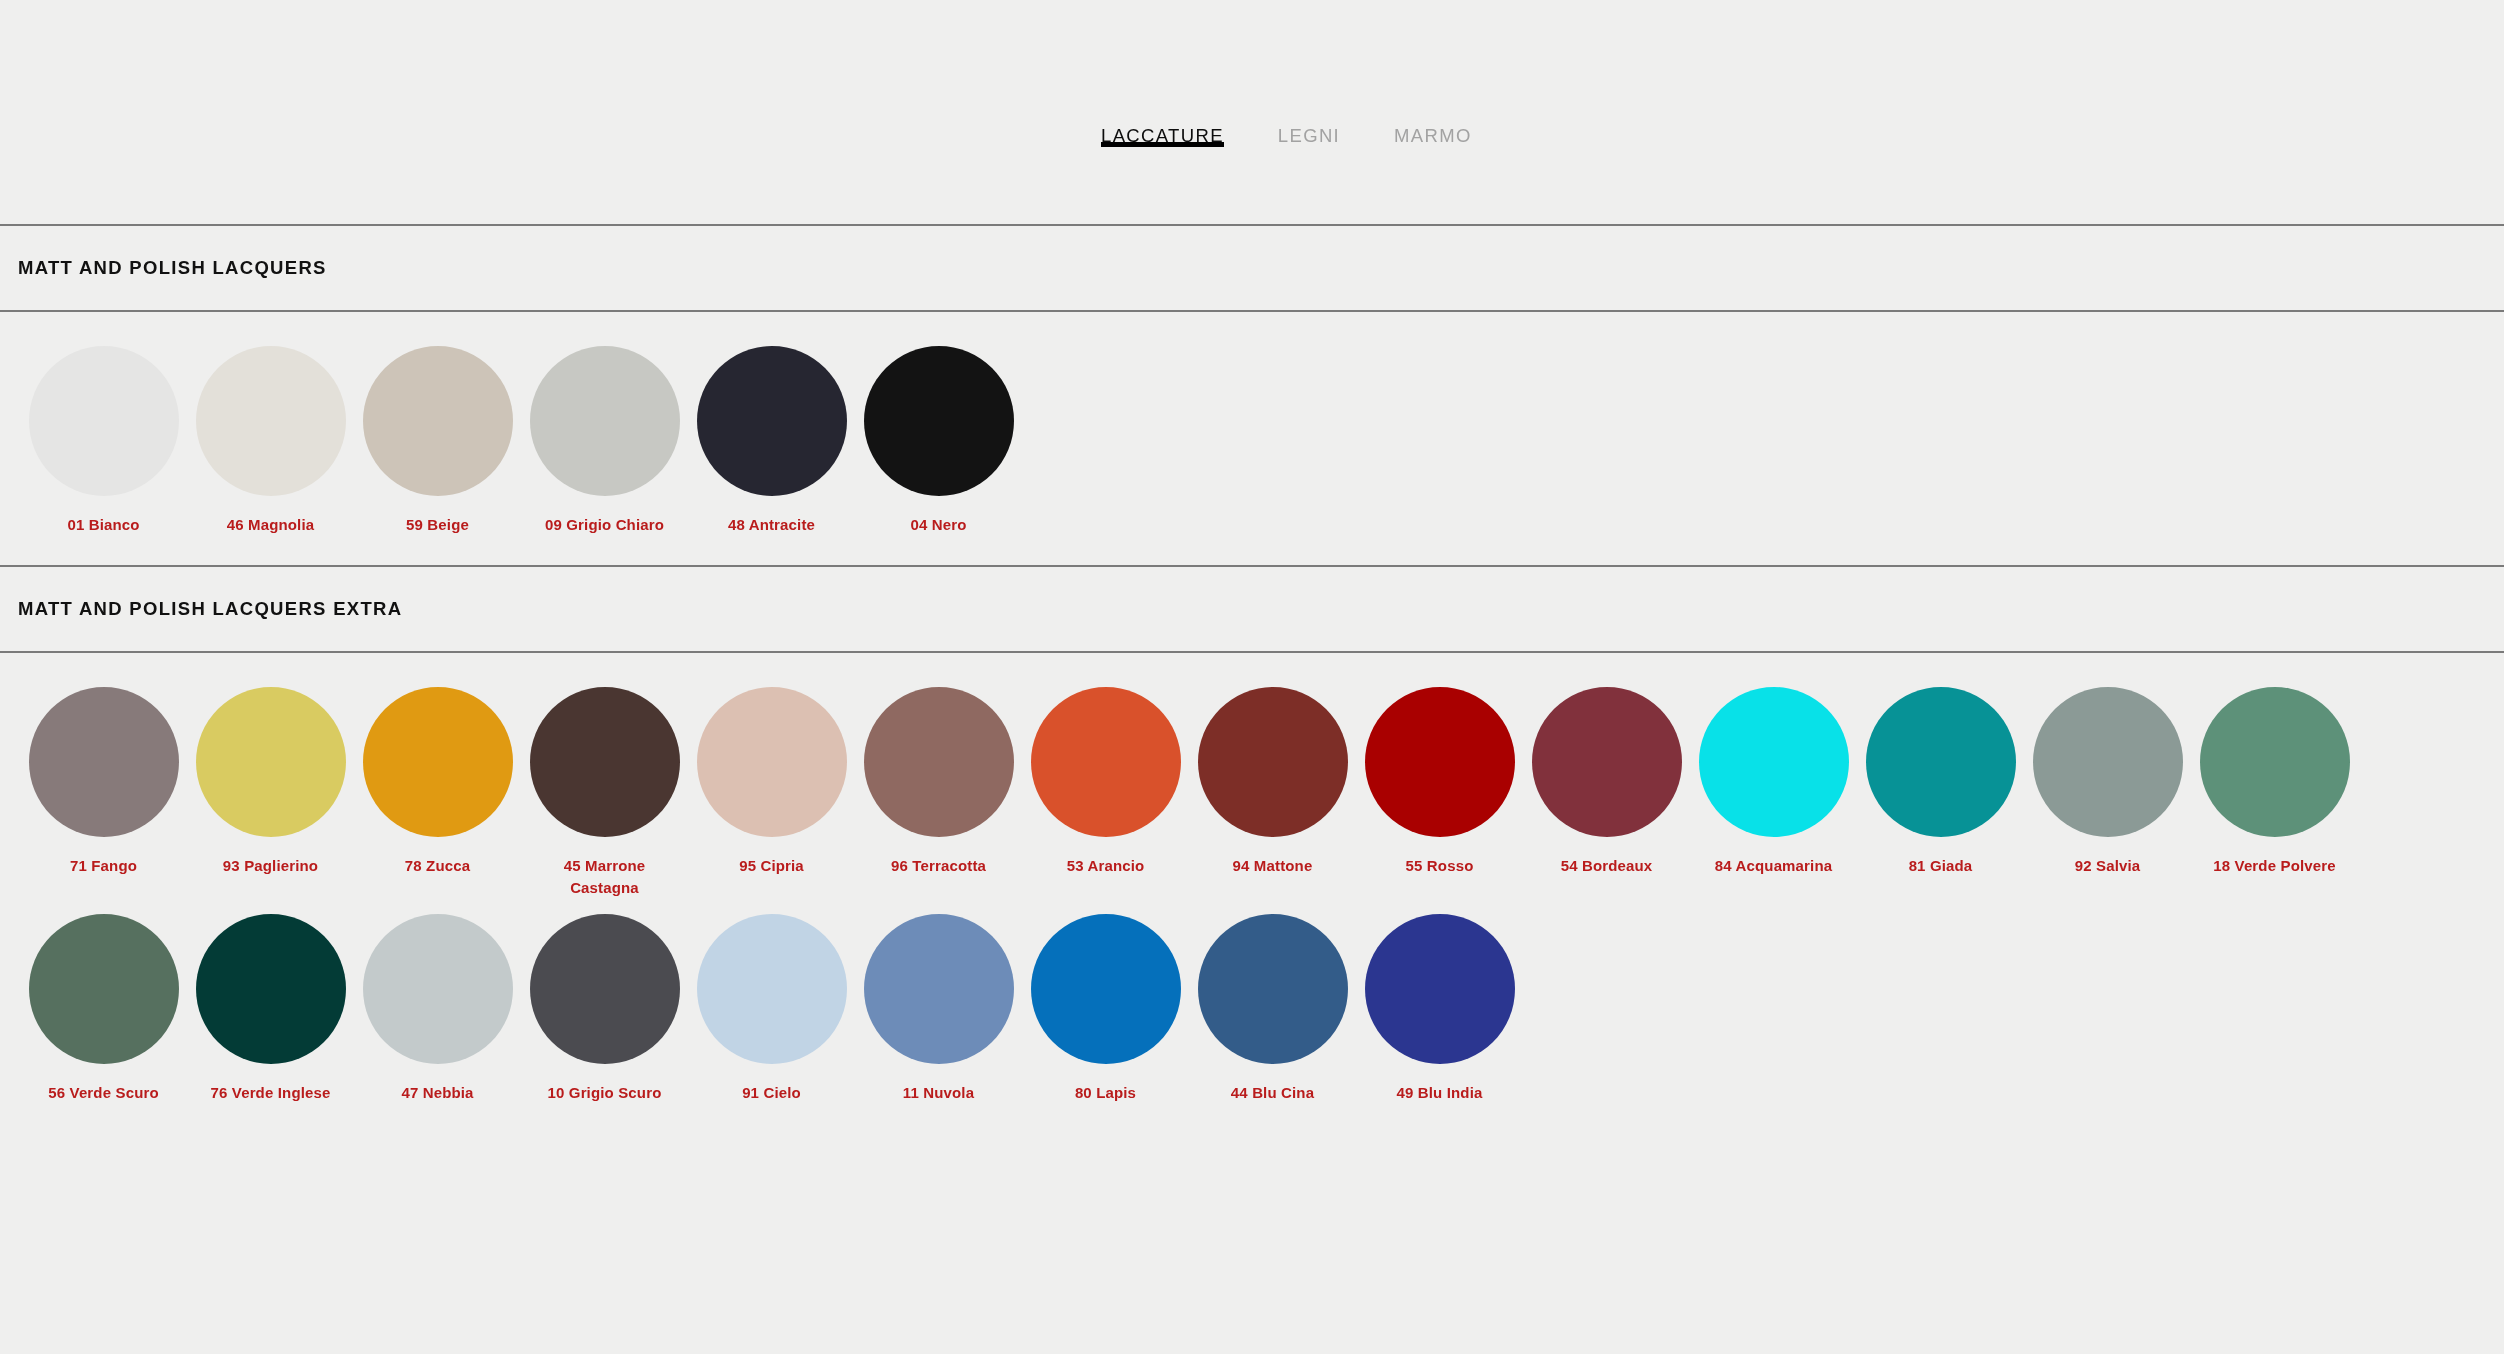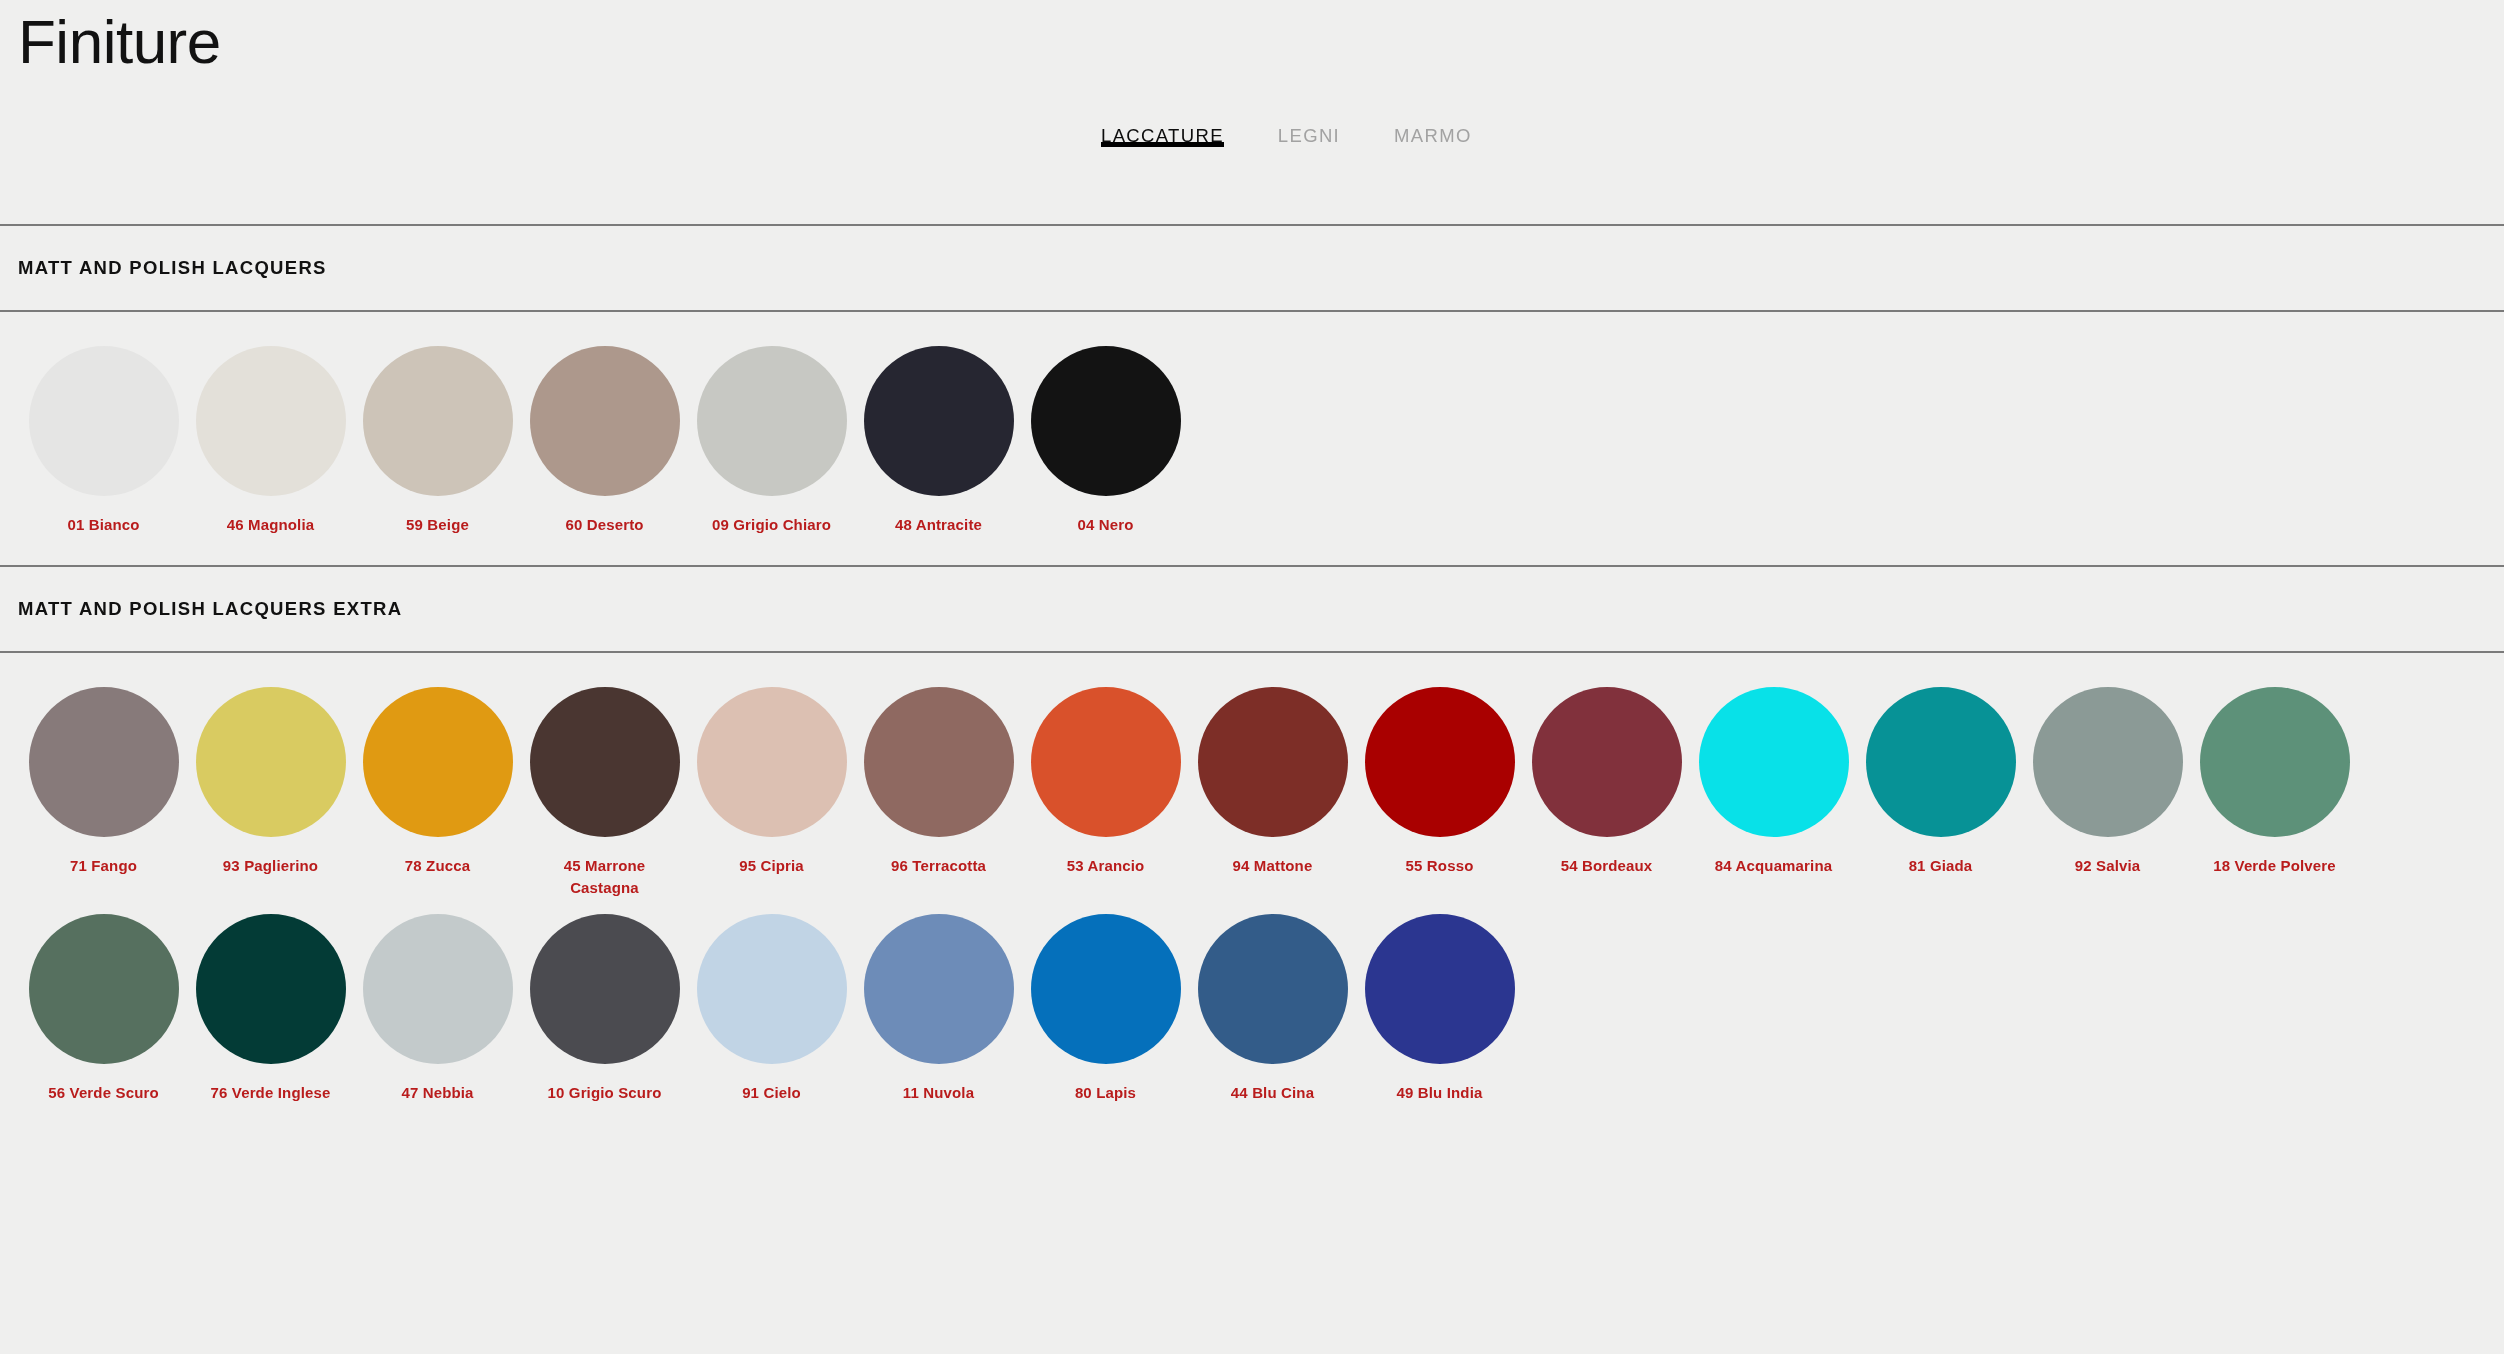--- a/index.html
+++ b/index.html
@@ -136,21 +136,20 @@
     max-width: 150px;
     word-wrap: break-word;
   }
 </style>
 </head>
 <body>
 
 <div class="page">
 
   <div class="header">
-    <h1 class="page-title">Finiture</h1>
     <nav class="tabs" id="tabs-container">
         <button class="tab active">LACCATURE</button>
         <button class="tab">LEGNI</button>
         <button class="tab">MARMO</button>
       </nav>
   </div>
 
   <div id="sections-container">
       <div class="rule"></div>
       <div class="section-head">
@@ -165,24 +164,20 @@
           </div>
           <div class="swatch">
             <div class="swatch-dot" style="background: rgb(227, 224, 217);"></div>
             <div class="swatch-label">46 Magnolia</div>
           </div>
           <div class="swatch">
             <div class="swatch-dot" style="background: rgb(205, 196, 184);"></div>
             <div class="swatch-label">59 Beige</div>
           </div>
           <div class="swatch">
-            <div class="swatch-dot" style="background: rgb(173, 152, 140);"></div>
-            <div class="swatch-label">60 Deserto</div>
-          </div>
-          <div class="swatch">
             <div class="swatch-dot" style="background: rgb(199, 200, 195);"></div>
             <div class="swatch-label">09 Grigio Chiaro</div>
           </div>
           <div class="swatch">
             <div class="swatch-dot" style="background: rgb(38, 38, 49);"></div>
             <div class="swatch-label">48 Antracite</div>
           </div>
           <div class="swatch">
             <div class="swatch-dot" style="background: rgb(19, 19, 19);"></div>
             <div class="swatch-label">04 Nero</div>

